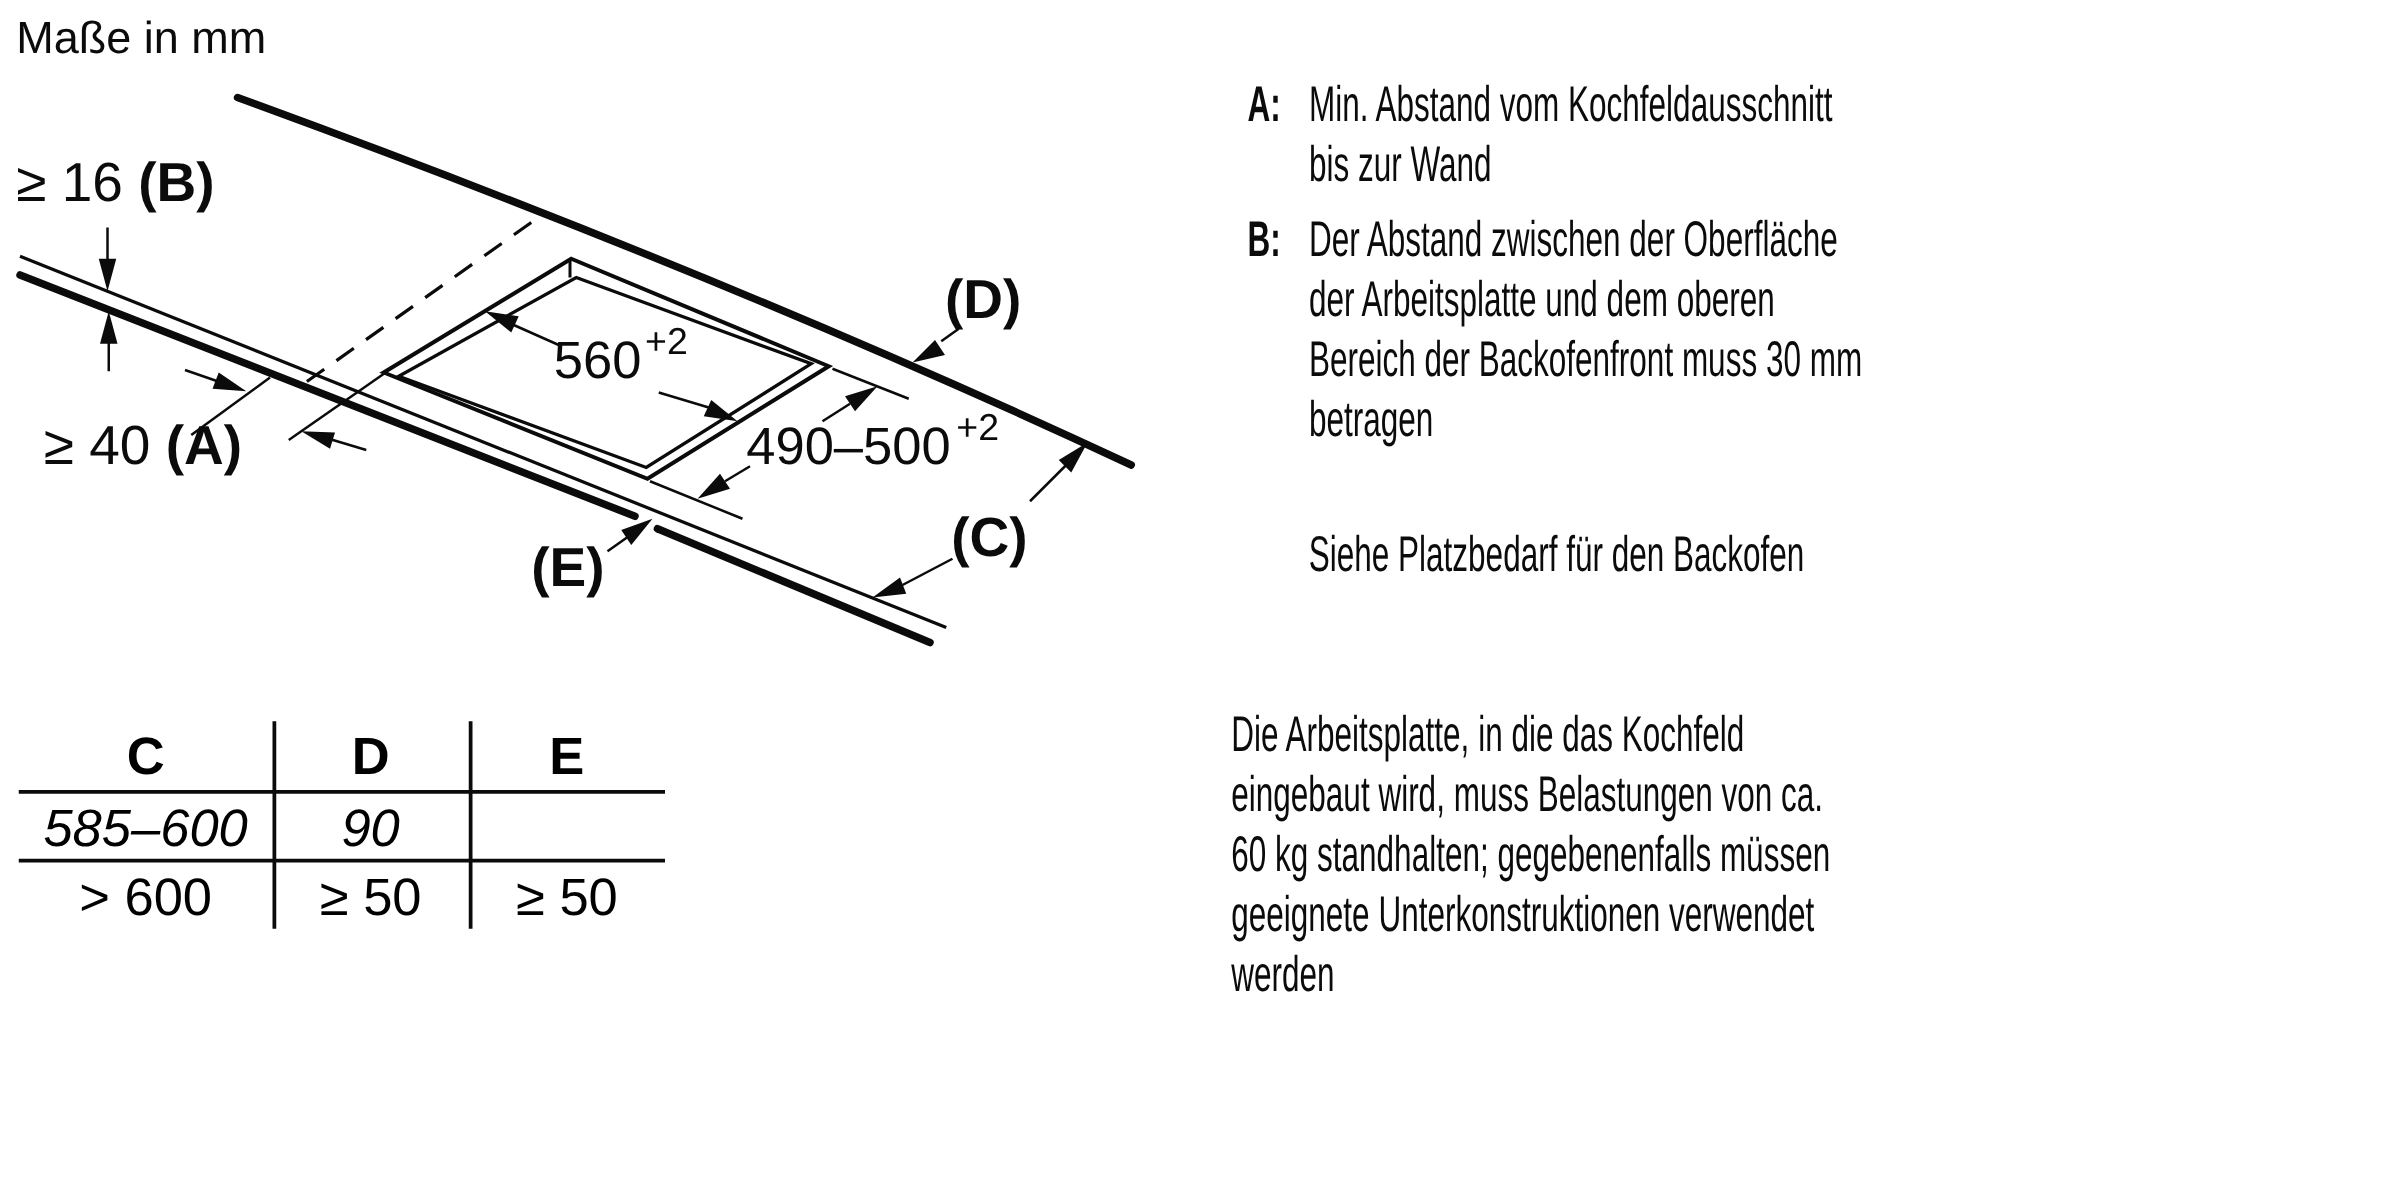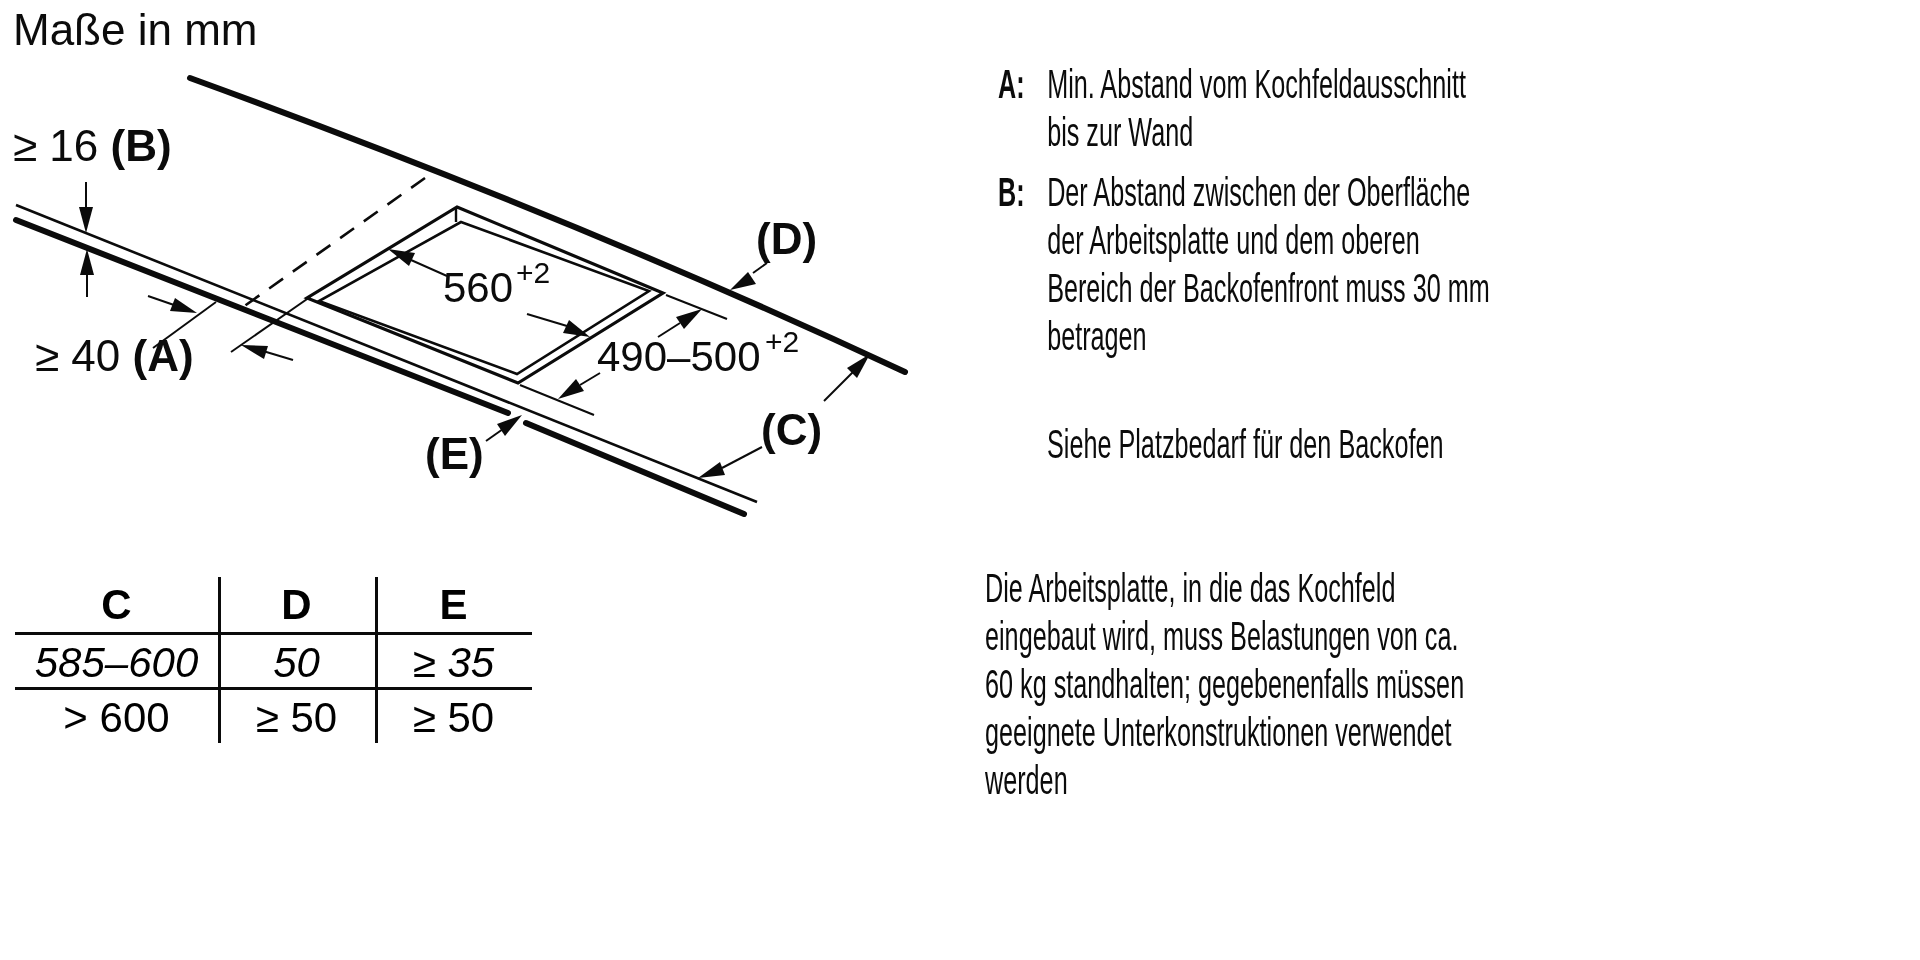--- a/index.html
+++ b/index.html
@@ -1,20 +1,20 @@
 <!DOCTYPE html>
 <html><head>
 <meta charset="utf-8">
 <style>
   html,body{margin:0;padding:0;background:#ffffff;}
   body{width:1920px;height:960px;position:relative;overflow:hidden;
        font-family:"Liberation Sans",sans-serif;color:#000;}
   .abs{position:absolute;}
   
-  #title{left:13px;top:6px;font-size:44px;line-height:48px;color:#0b0b0b;}
+  #title{left:13px;top:6px;font-size:36px;line-height:48px;color:#0b0b0b;}
   
   #diagram{left:0;top:0;}
   #diagram text{font-family:"Liberation Sans",sans-serif;fill:#0b0b0b;}
   .dimtxt{font-size:44px;}
   .dimtxt42{font-size:42px;}
   .suptxt{font-size:30px;}
   .boldletter{font-weight:bold;}
   .reftxt{font-size:44px;font-weight:bold;}
   
   #spec-table{left:15px;top:577px;width:517px;height:168px;}
@@ -126,22 +126,21 @@
   <div class="tline" style="left:0;top:55px;width:517px;height:3px;"></div>
   <div class="tline" style="left:0;top:110px;width:517px;height:3px;"></div>
 
   <div class="trow" style="top:2px;">
     <div class="tcell thead c0">C</div>
     <div class="tcell thead c1">D</div>
     <div class="tcell thead c2">E</div>
   </div>
   <div class="trow" style="top:60px;font-style:italic;">
     <div class="tcell c0">585–600</div>
-    <div class="tcell c1">50</div>
-    <div class="tcell c2">≥ 35</div>
+    <div class="tcell c1">90</div>
   </div>
   <div class="trow" style="top:115px;justify-content:center;">
     <div class="tcell c0">&gt; 600</div>
     <div class="tcell c1">≥ 50</div>
     <div class="tcell c2">≥ 50</div>
   </div>
 </div>
 
 <div class="note" style="left:998px;top:60px;">
   <span class="lbl">A:</span>

